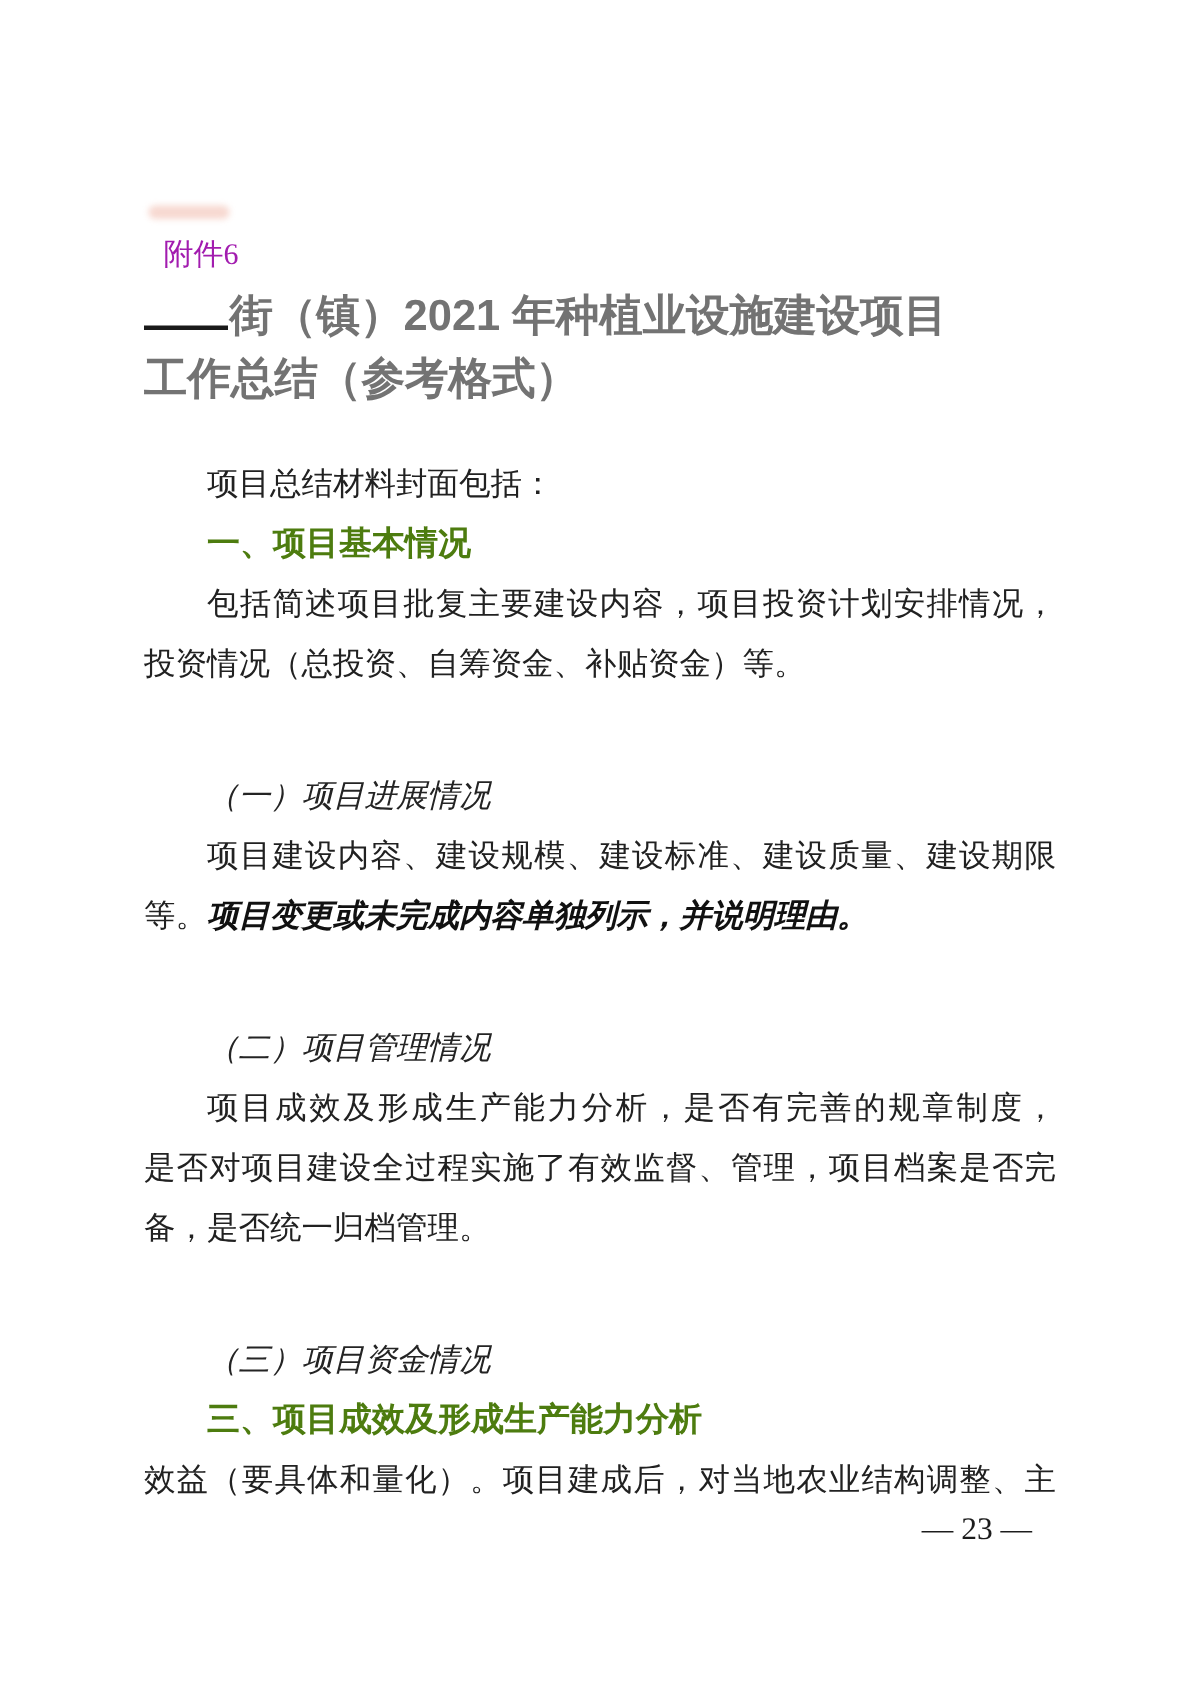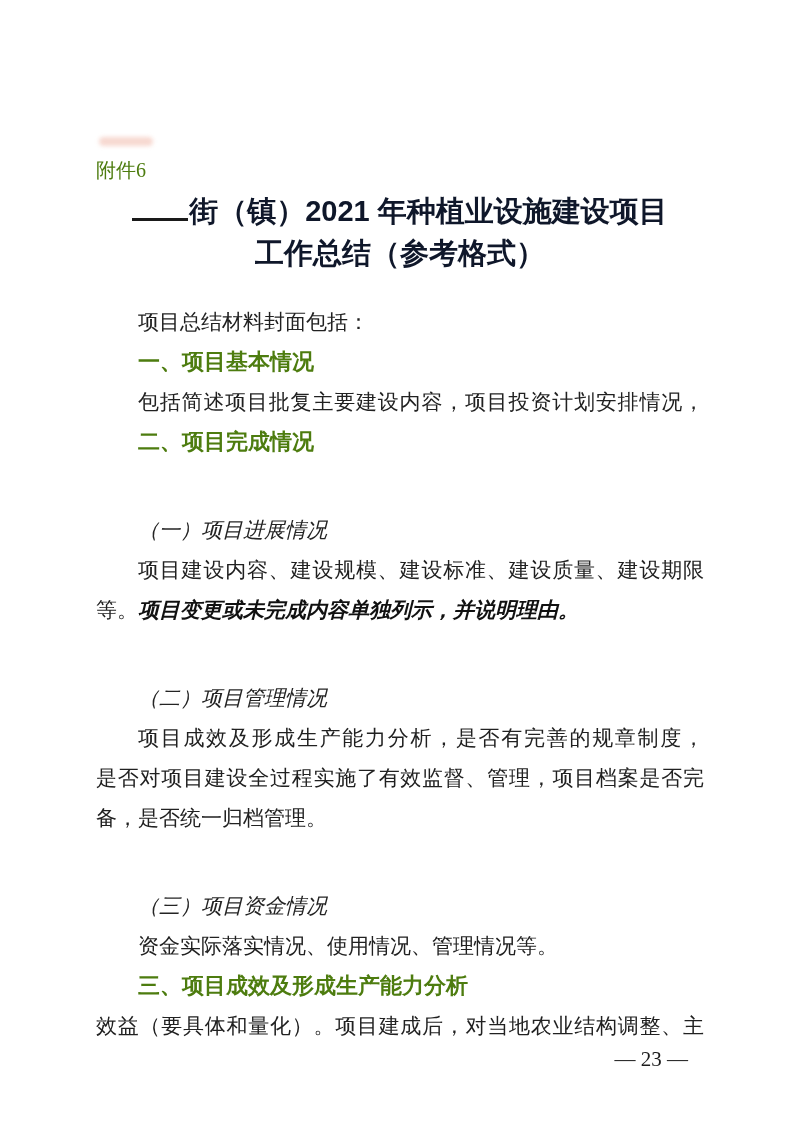--- a/index.html
+++ b/index.html
@@ -15,30 +15,30 @@
   .content {
     position: absolute;
     left: 96px;
     top: 150px;
     width: 608px;
   }
   .attachment-label {
     height: 40px;
     line-height: 40px;
     font-size: 20px;
-    color: #4d7c0f;
+    color: #a21caf;
+    margin-left: 13px;
   }
   .title-line {
     height: 42px;
     line-height: 42px;
-    text-align: center;
     font-family: "Liberation Sans", "DejaVu Sans", sans-serif;
     font-weight: 700;
     font-size: 29px;
-    color: #0f172a;
+    color: #737373;
     white-space: nowrap;
   }
   .title-blank {
     display: inline-block;
     width: 56px;
     border-bottom: 3px solid #1a1a1a;
     margin-right: 1px;
   }
   .title-spacer { height: 28px; }
   .line {
@@ -112,42 +112,41 @@
     </div>
 
     <div class="title-spacer"></div>
 
     <div class="line indent">项目总结材料封面包括：</div>
 
     <div class="line indent heading">一、项目基本情况</div>
 
     <div class="line indent jfull">包括简述项目批复主要建设内容，项目投资计划安排情况，</div>
 
+    <div class="line">投资情况（总投资、自筹资金、补贴资金）等。</div>
 
-    <div class="line indent heading">二、项目完成情况</div>
 
     <div class="line indent kai">（一）项目进展情况</div>
 
     <div class="line indent jfull">项目建设内容、建设规模、建设标准、建设质量、建设期限</div>
 
     <div class="line">
       <span>等。</span><span class="bold-run">项目变更或未完成内容单独列示，并说明理由。</span>
     </div>
 
     <div class="line indent kai">（二）项目管理情况</div>
 
     <div class="line indent jfull">项目成效及形成生产能力分析，是否有完善的规章制度，</div>
 
     <div class="line jfull">是否对项目建设全过程实施了有效监督、管理，项目档案是否完</div>
 
     <div class="line">备，是否统一归档管理。</div>
 
     <div class="line indent kai">（三）项目资金情况</div>
 
-    <div class="line indent">资金实际落实情况、使用情况、管理情况等。</div>
 
     <div class="line indent heading">三、项目成效及形成生产能力分析</div>
 
 
     <div class="line jfull">效益（要具体和量化）。项目建成后，对当地农业结构调整、主</div>
 
     <div class="page-number">— 23 —</div>
 
   </div>
 </div>

